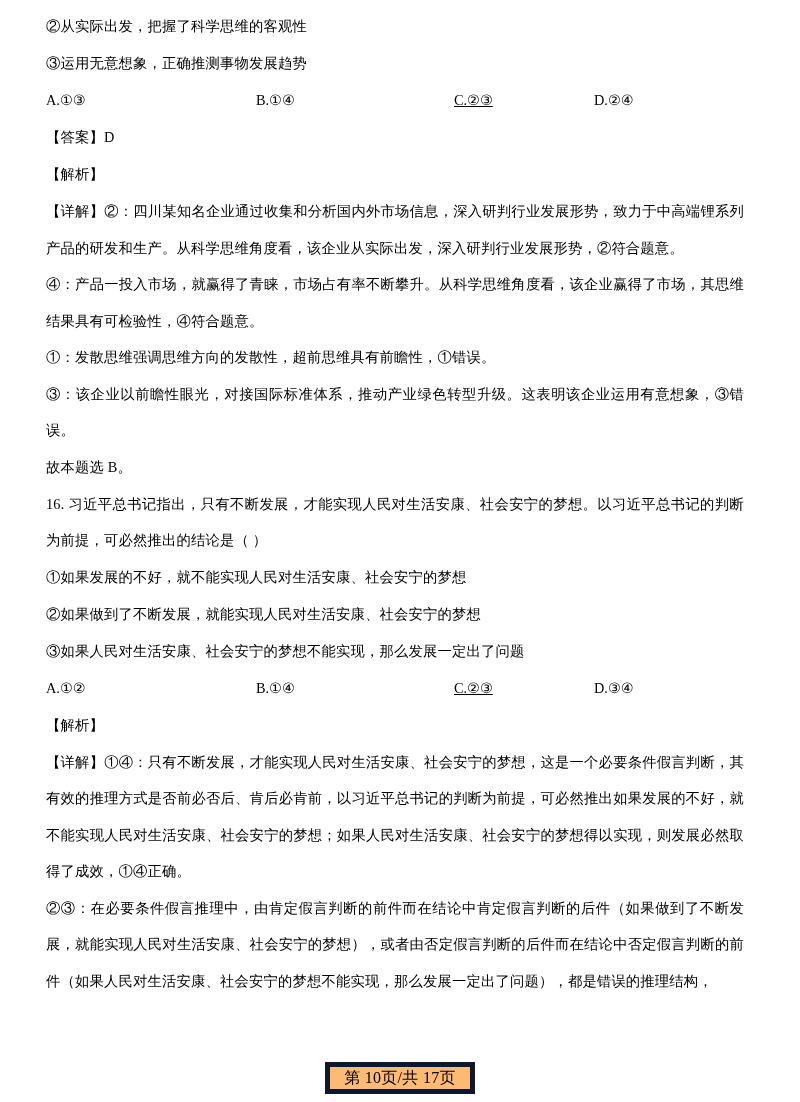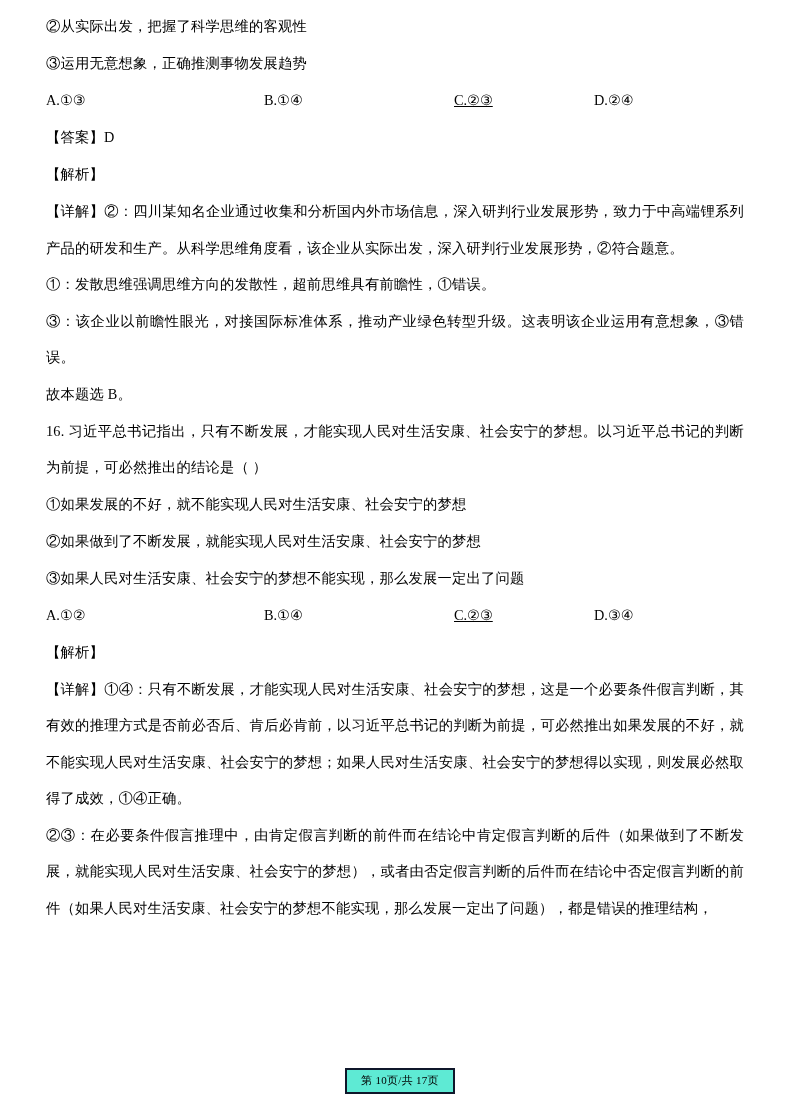--- a/index.html
+++ b/index.html
@@ -40,37 +40,37 @@
     font-size: 14.3px;
     line-height: 37px;
     text-align: center;
   }
   .opts span {
     position: absolute;
     top: 0;
     white-space: nowrap;
   }
   .opt-a { left: 0; }
-  .opt-b { left: 218px; }
+  .opt-b { left: 210px; }
   .opt-c { left: 408px; text-decoration: underline; }
   .opt-d { left: 548px; }
   .footer {
     position: absolute;
     left: 0;
     right: 0;
     bottom: 8px;
     text-align: center;
   }
   .footer-box {
     display: inline-block;
-    border: 2px solid #0f172a;
+    border: 5px solid #0f172a;
     padding: 2px 14px 3px 14px;
-    font-size: 11px;
+    font-size: 16px;
     line-height: 17px;
-    background: #5eead4;
+    background: #fdba74;
     letter-spacing: 0.3px;
   }
 </style>
 </head>
 <body>
 
 <div class="page">
 
   <div class="line">②从实际出发，把握了科学思维的客观性</div>
   <div class="line">③运用无意想象，正确推测事物发展趋势</div>
@@ -79,20 +79,21 @@
     <span class="opt-a">A.①③</span>
     <span class="opt-b">B.①④</span>
     <span class="opt-c">C.②③</span>
     <span class="opt-d">D.②④</span>
   </div>
 
   <div class="line">【答案】D</div>
   <div class="line">【解析】</div>
 
   <div class="para">【详解】②：四川某知名企业通过收集和分析国内外市场信息，深入研判行业发展形势，致力于中高端锂系列产品的研发和生产。从科学思维角度看，该企业从实际出发，深入研判行业发展形势，②符合题意。</div>
+  <div class="para">④：产品一投入市场，就赢得了青睐，市场占有率不断攀升。从科学思维角度看，该企业赢得了市场，其思维结果具有可检验性，④符合题意。</div>
   <div class="para">①：发散思维强调思维方向的发散性，超前思维具有前瞻性，①错误。</div>
   <div class="para">③：该企业以前瞻性眼光，对接国际标准体系，推动产业绿色转型升级。这表明该企业运用有意想象，③错误。</div>
 
   <div class="line">故本题选 B。</div>
 
   <div class="para">16. 习近平总书记指出，只有不断发展，才能实现人民对生活安康、社会安宁的梦想。以习近平总书记的判断为前提，可必然推出的结论是（    ）</div>
 
   <div class="line">①如果发展的不好，就不能实现人民对生活安康、社会安宁的梦想</div>
   <div class="line">②如果做到了不断发展，就能实现人民对生活安康、社会安宁的梦想</div>
   <div class="line">③如果人民对生活安康、社会安宁的梦想不能实现，那么发展一定出了问题</div>

